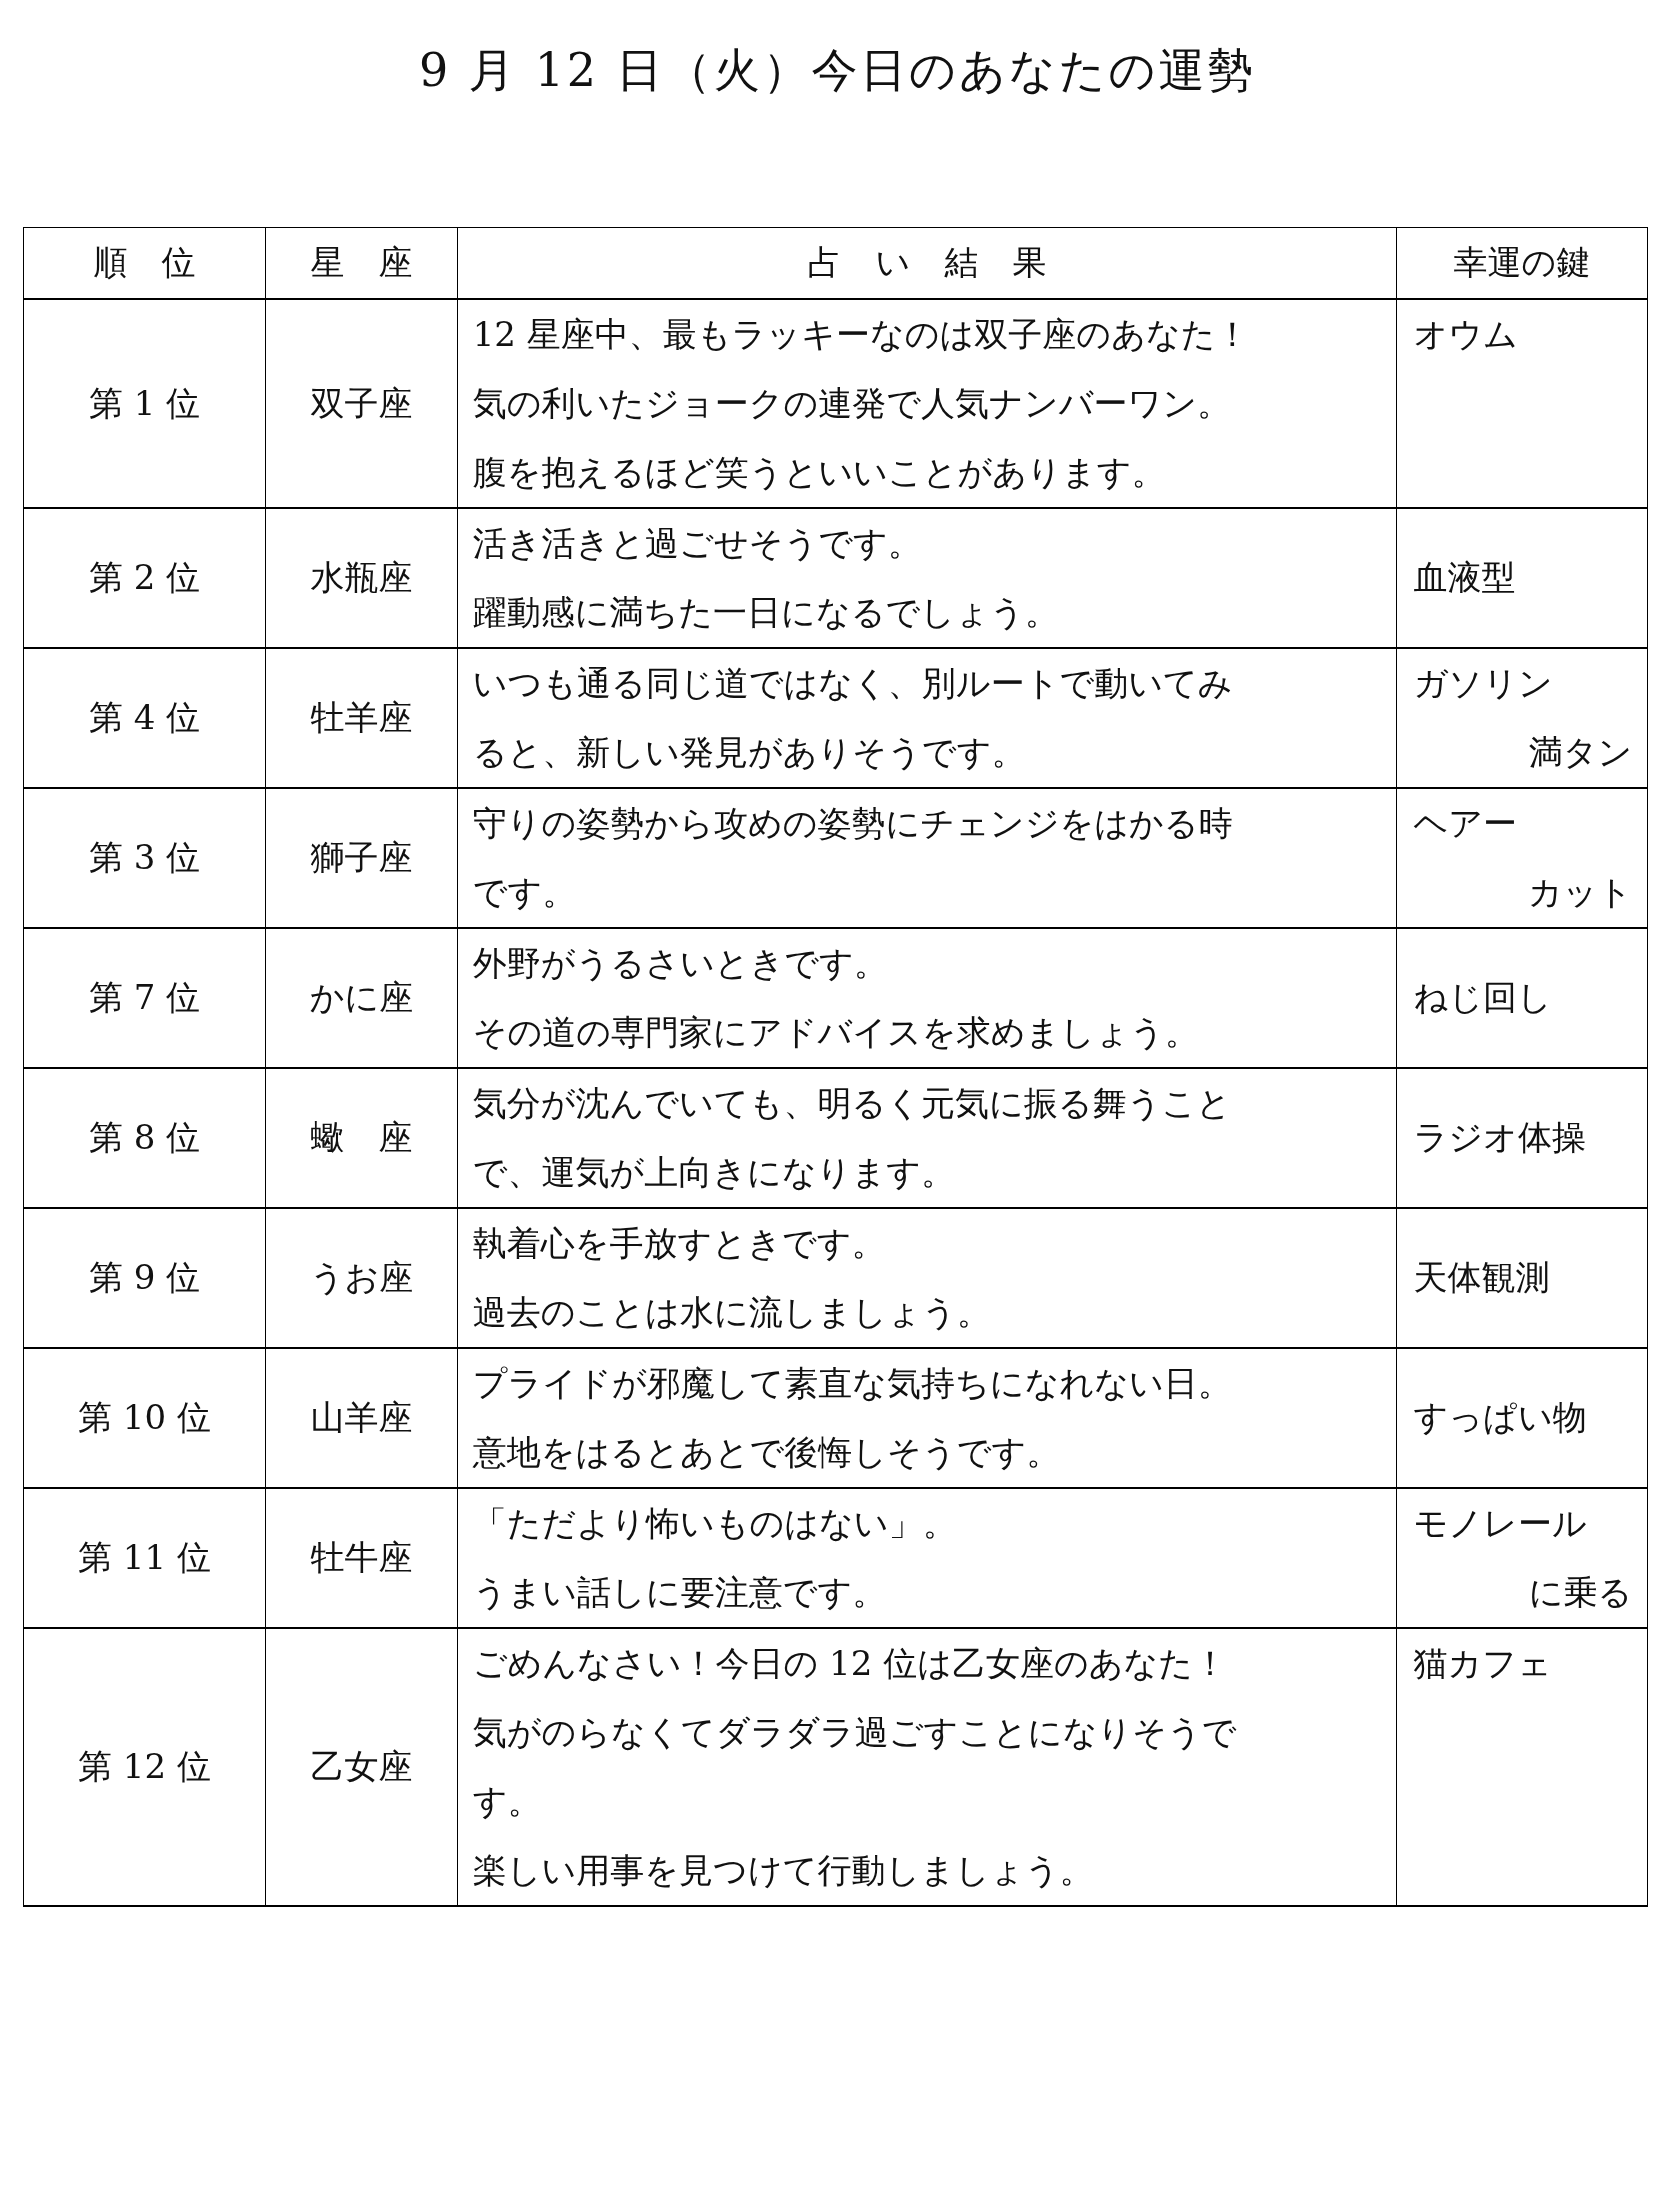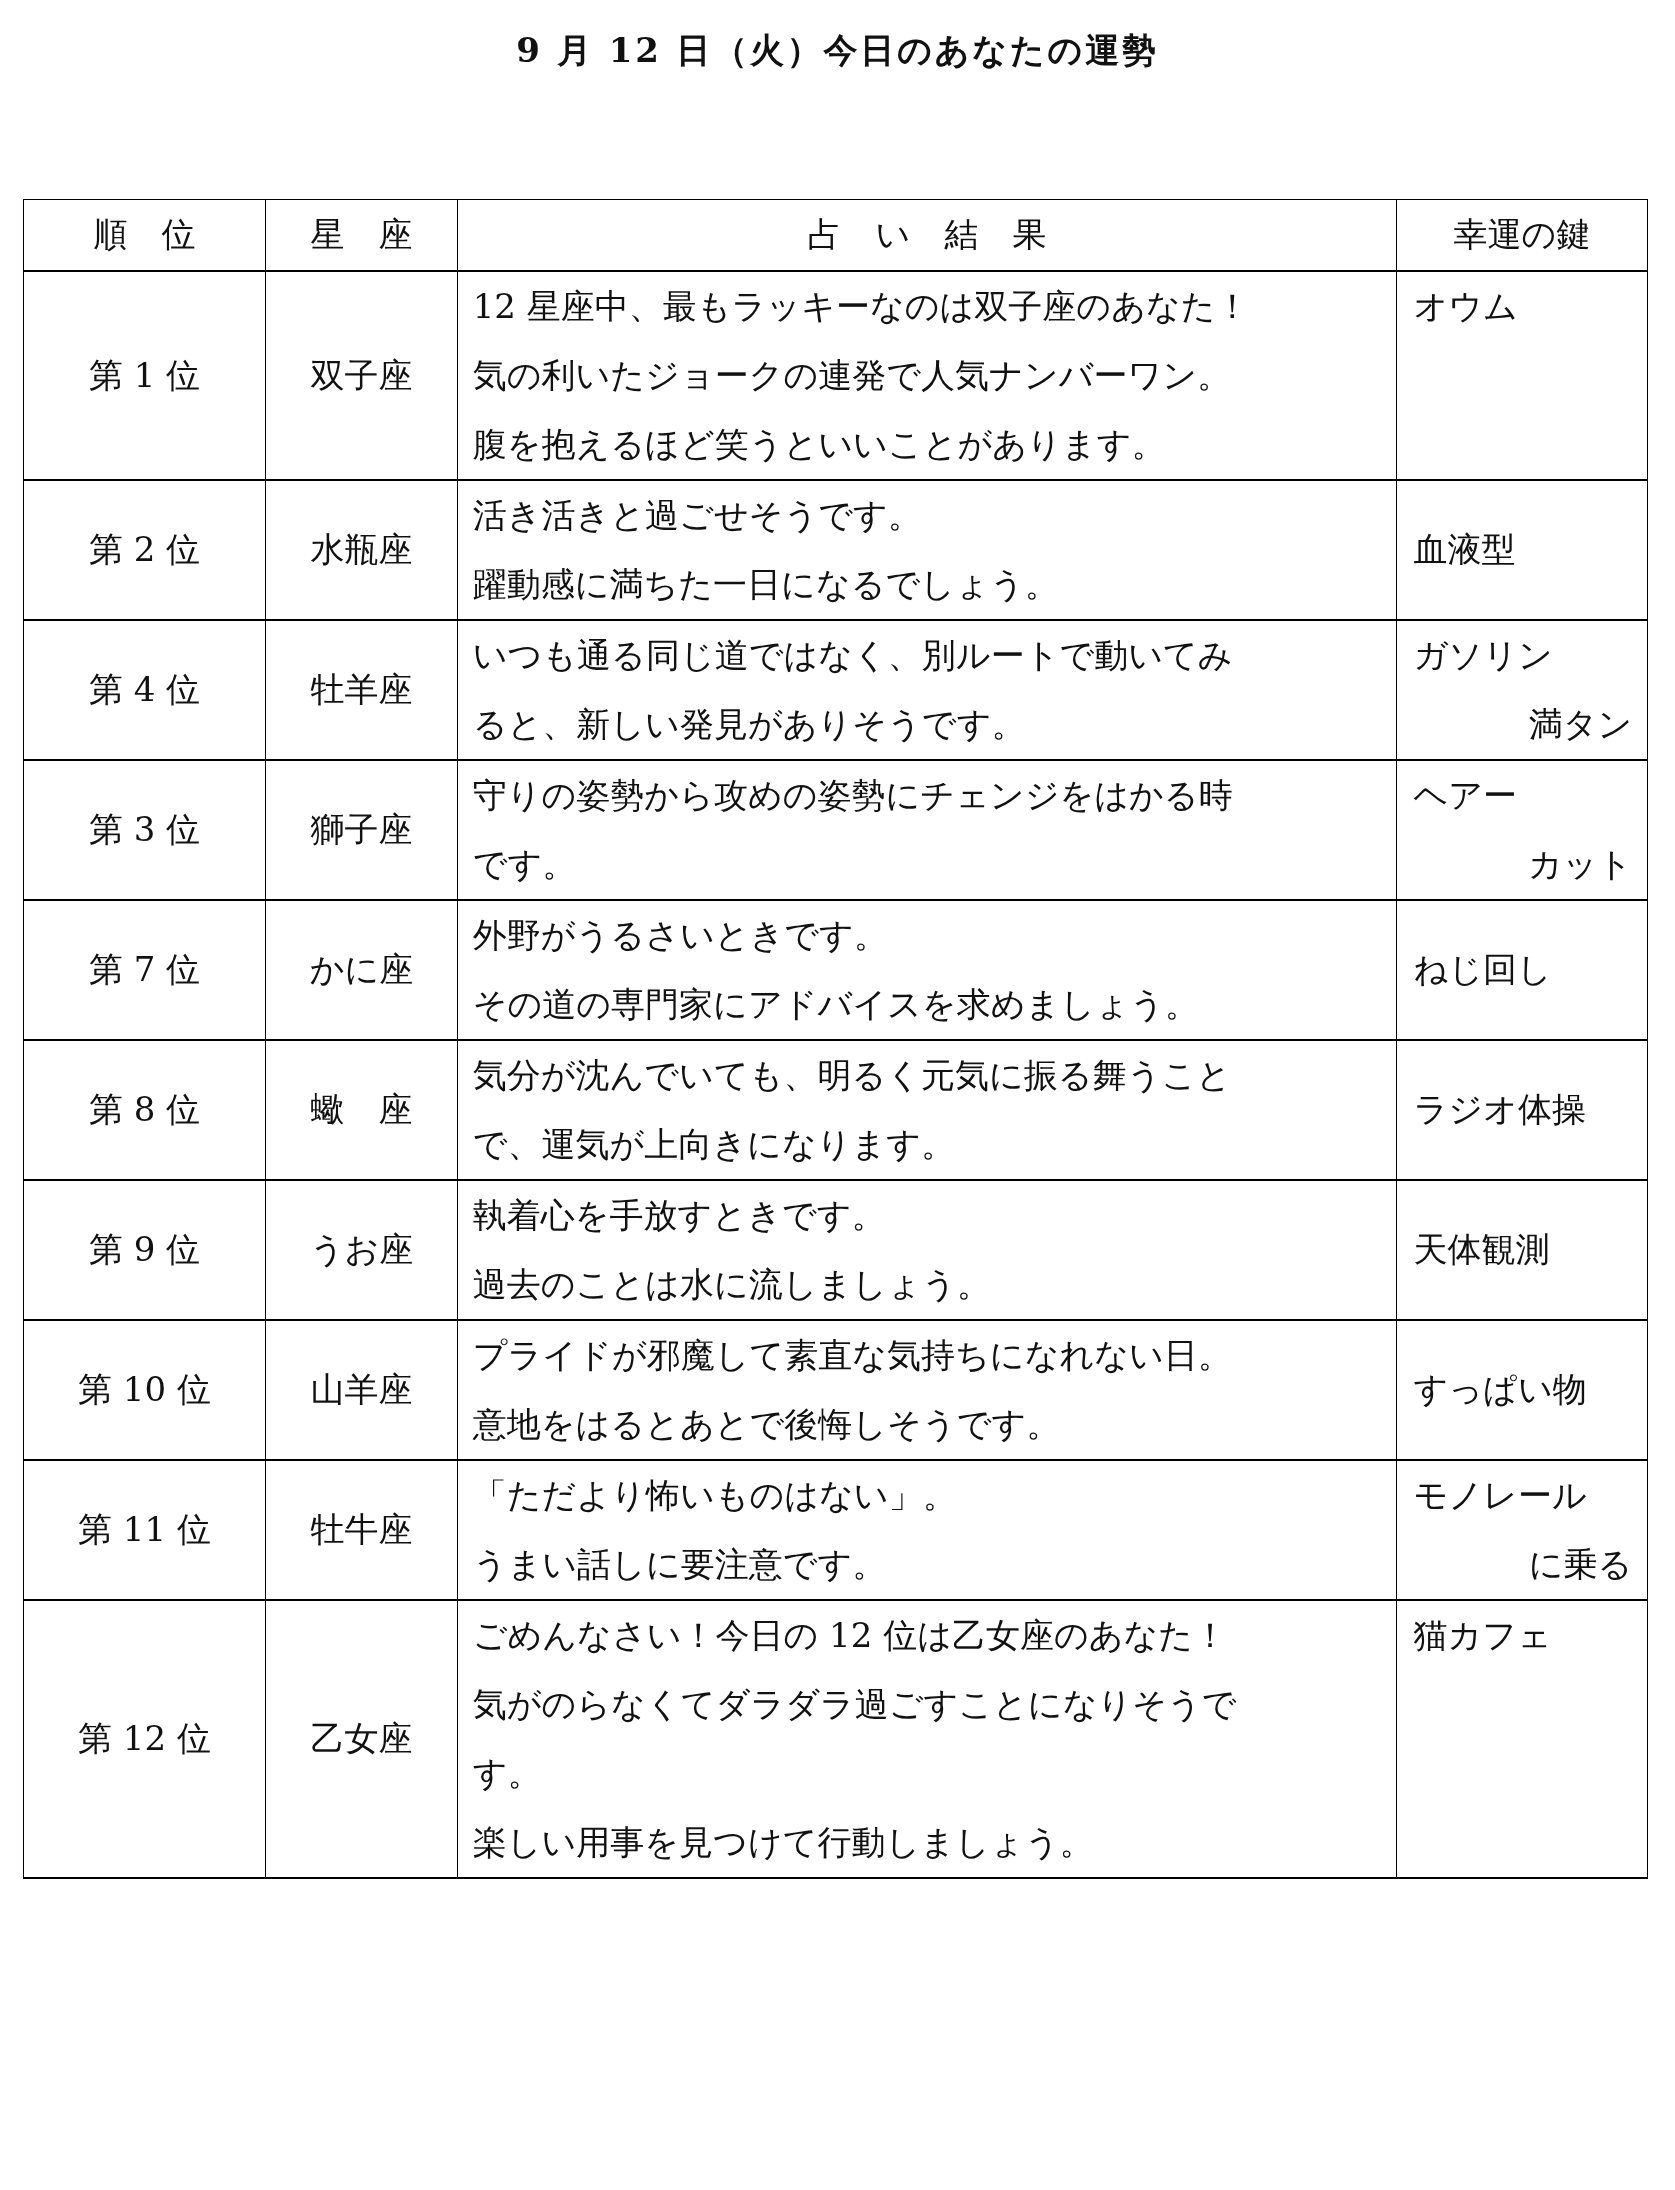--- a/index.html
+++ b/index.html
@@ -9,23 +9,23 @@
     color: #111111;
     font-family: "DejaVu Serif", "Liberation Serif", serif;
   }
   body {
     width: 1675px;
     min-height: 2190px;
     position: relative;
   }
   .doc-title {
     text-align: center;
-    font-size: 34px;
-    font-weight: 700;
-    padding-top: 28px;
+    font-size: 46px;
+    font-weight: 400;
+    padding-top: 40px;
     letter-spacing: 2.8px;
     white-space: nowrap;
   }
   table.fortune {
     border-collapse: collapse;
     table-layout: fixed;
     width: 1623px;
     margin: 125px 0 0 23px;
     background: #ffffff;
   }

